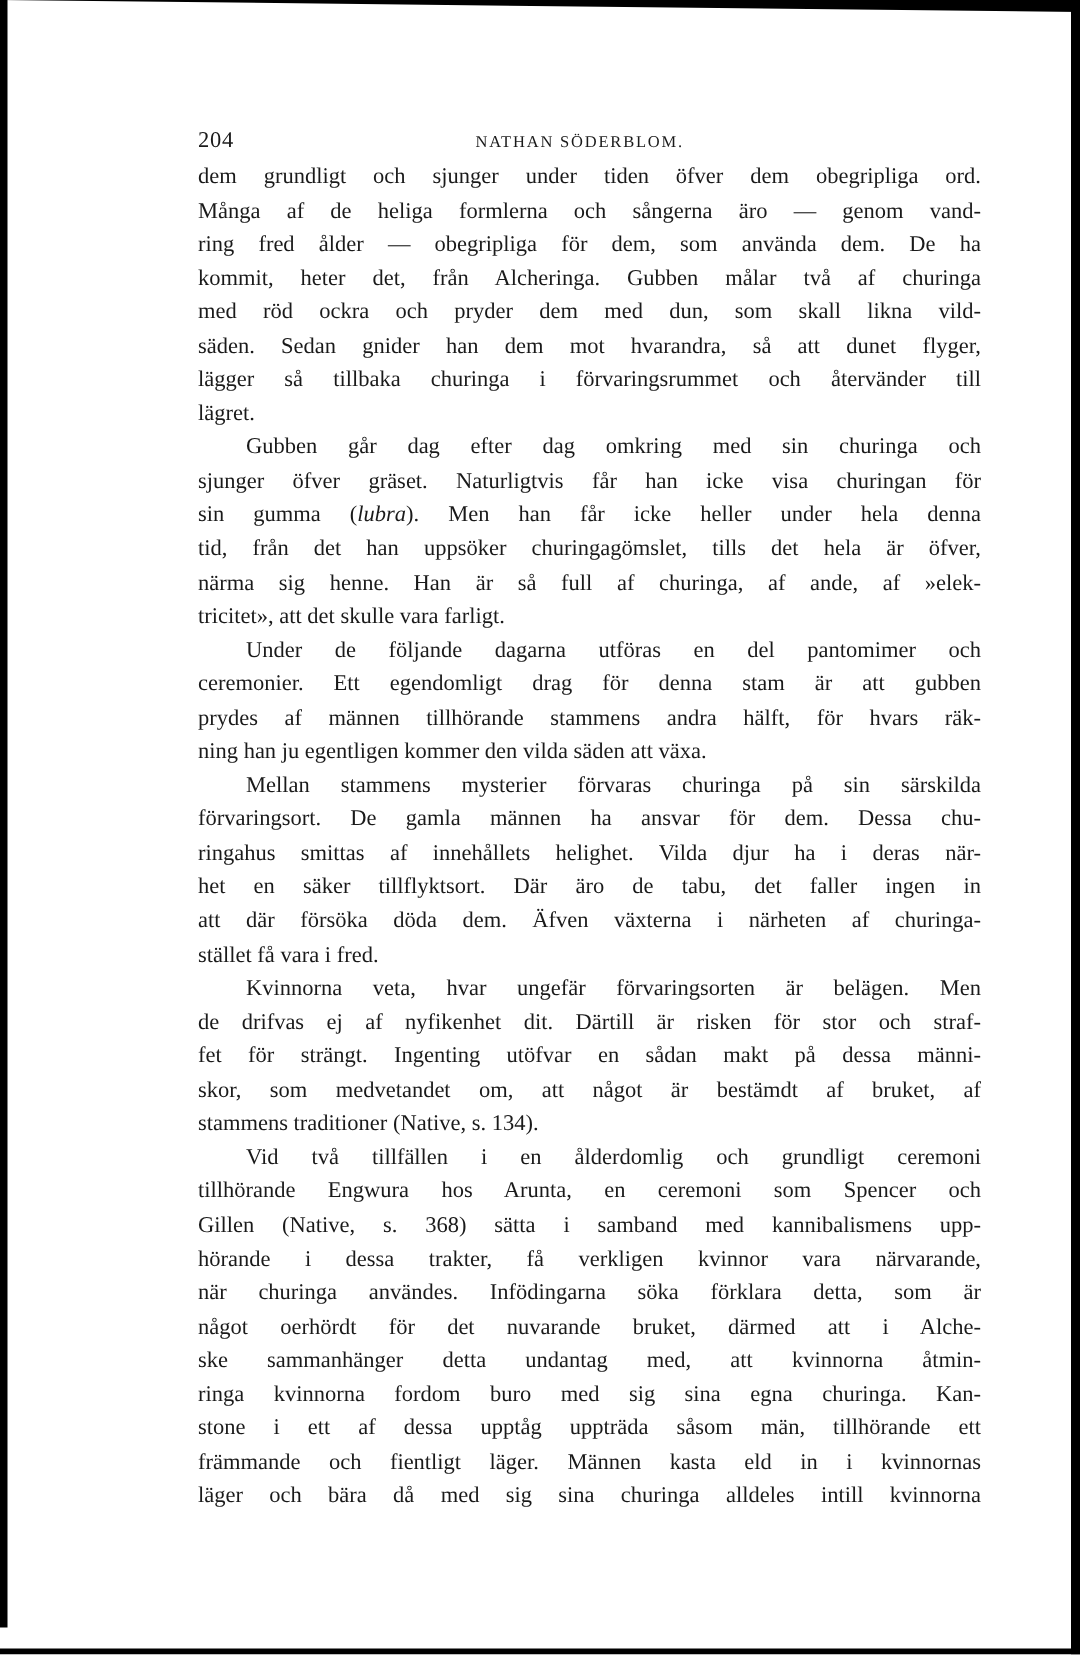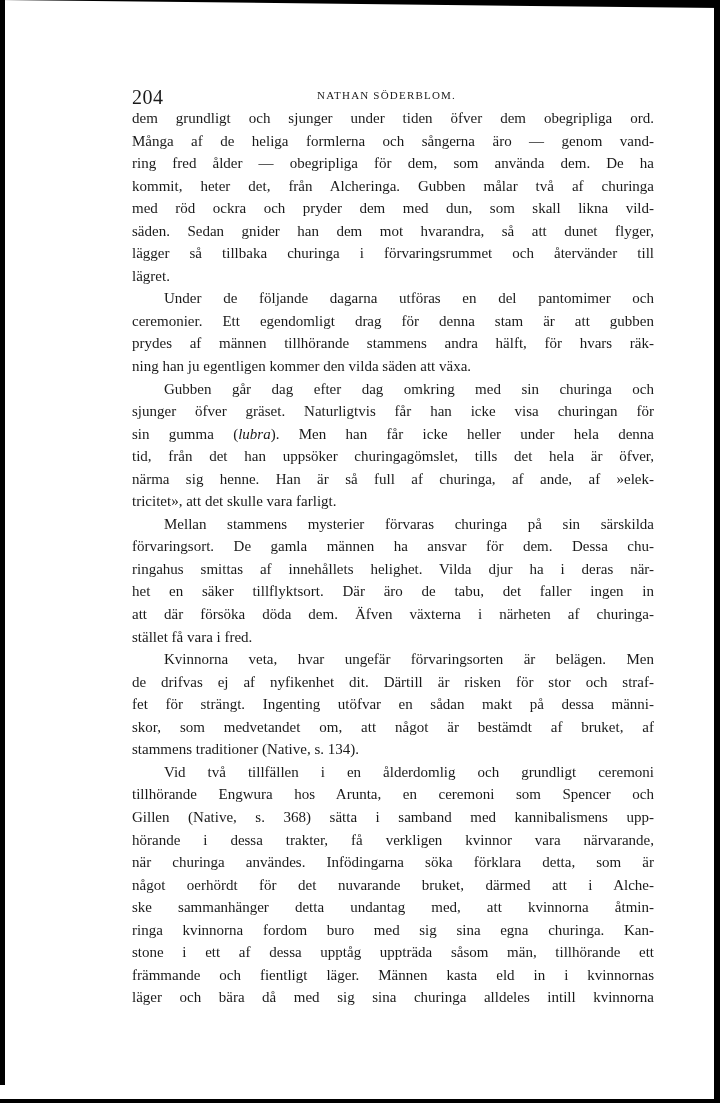--- a/index.html
+++ b/index.html
@@ -17,21 +17,21 @@
   .edge-left { position: absolute; left: 0; top: 0; width: 5px; height: 1085px; background: #000; }
   .edge-right { position: absolute; right: 0; top: 0; width: 6px; height: 1103px; background: #000; }
   .edge-bottom {
     position: absolute; left: 0; bottom: 0; width: 720px; height: 4px;
     background: #000;
   }
   .header {
     position: absolute; top: 86px; left: 132px; width: 522px; height: 20px;
   }
   .page-number {
-    position: absolute; left: 0; top: 0; font-size: 20px; letter-spacing: 0.5px;
+    position: absolute; left: 0; top: 0; font-size: 15px; letter-spacing: 0.5px;
   }
   .running-head {
     position: absolute; left: 185px; top: 3px; font-size: 11px; letter-spacing: 1.2px;
     font-variant: small-caps;
   }
   .body-text {
     position: absolute; top: 107px; left: 132px; width: 522px;
     font-size: 15px; line-height: 22.55px;
   }
   .line {
@@ -62,33 +62,33 @@
     <span class="line">Många af de heliga formlerna och sångerna äro — genom vand-</span>
     <span class="line">ring fred ålder — obegripliga för dem, som använda dem. De ha</span>
     <span class="line">kommit, heter det, från Alcheringa. Gubben målar två af churinga</span>
     <span class="line">med röd ockra och pryder dem med dun, som skall likna vild-</span>
     <span class="line">säden. Sedan gnider han dem mot hvarandra, så att dunet flyger,</span>
     <span class="line">lägger så tillbaka churinga i förvaringsrummet och återvänder till</span>
     <span class="line last">lägret.</span>
   </div>
 
   <div>
-    <span class="line indent">Under de följande dagarna utföras en del pantomimer och</span>
-    <span class="line">ceremonier. Ett egendomligt drag för denna stam är att gubben</span>
-    <span class="line">prydes af männen tillhörande stammens andra hälft, för hvars räk-</span>
-    <span class="line last">ning han ju egentligen kommer den vilda säden att växa.</span>
-  </div>
-
-  <div>
     <span class="line indent">Gubben går dag efter dag omkring med sin churinga och</span>
     <span class="line">sjunger öfver gräset. Naturligtvis får han icke visa churingan för</span>
     <span class="line">sin gumma (<em>lubra</em>). Men han får icke heller under hela denna</span>
     <span class="line">tid, från det han uppsöker churingagömslet, tills det hela är öfver,</span>
     <span class="line">närma sig henne. Han är så full af churinga, af ande, af »elek-</span>
     <span class="line last">tricitet», att det skulle vara farligt.</span>
+  </div>
+
+  <div>
+    <span class="line indent">Under de följande dagarna utföras en del pantomimer och</span>
+    <span class="line">ceremonier. Ett egendomligt drag för denna stam är att gubben</span>
+    <span class="line">prydes af männen tillhörande stammens andra hälft, för hvars räk-</span>
+    <span class="line last">ning han ju egentligen kommer den vilda säden att växa.</span>
   </div>
 
   <div>
     <span class="line indent">Mellan stammens mysterier förvaras churinga på sin särskilda</span>
     <span class="line">förvaringsort. De gamla männen ha ansvar för dem. Dessa chu-</span>
     <span class="line">ringahus smittas af innehållets helighet. Vilda djur ha i deras när-</span>
     <span class="line">het en säker tillflyktsort. Där äro de tabu, det faller ingen in</span>
     <span class="line">att där försöka döda dem. Äfven växterna i närheten af churinga-</span>
     <span class="line last">stället få vara i fred.</span>
   </div>

